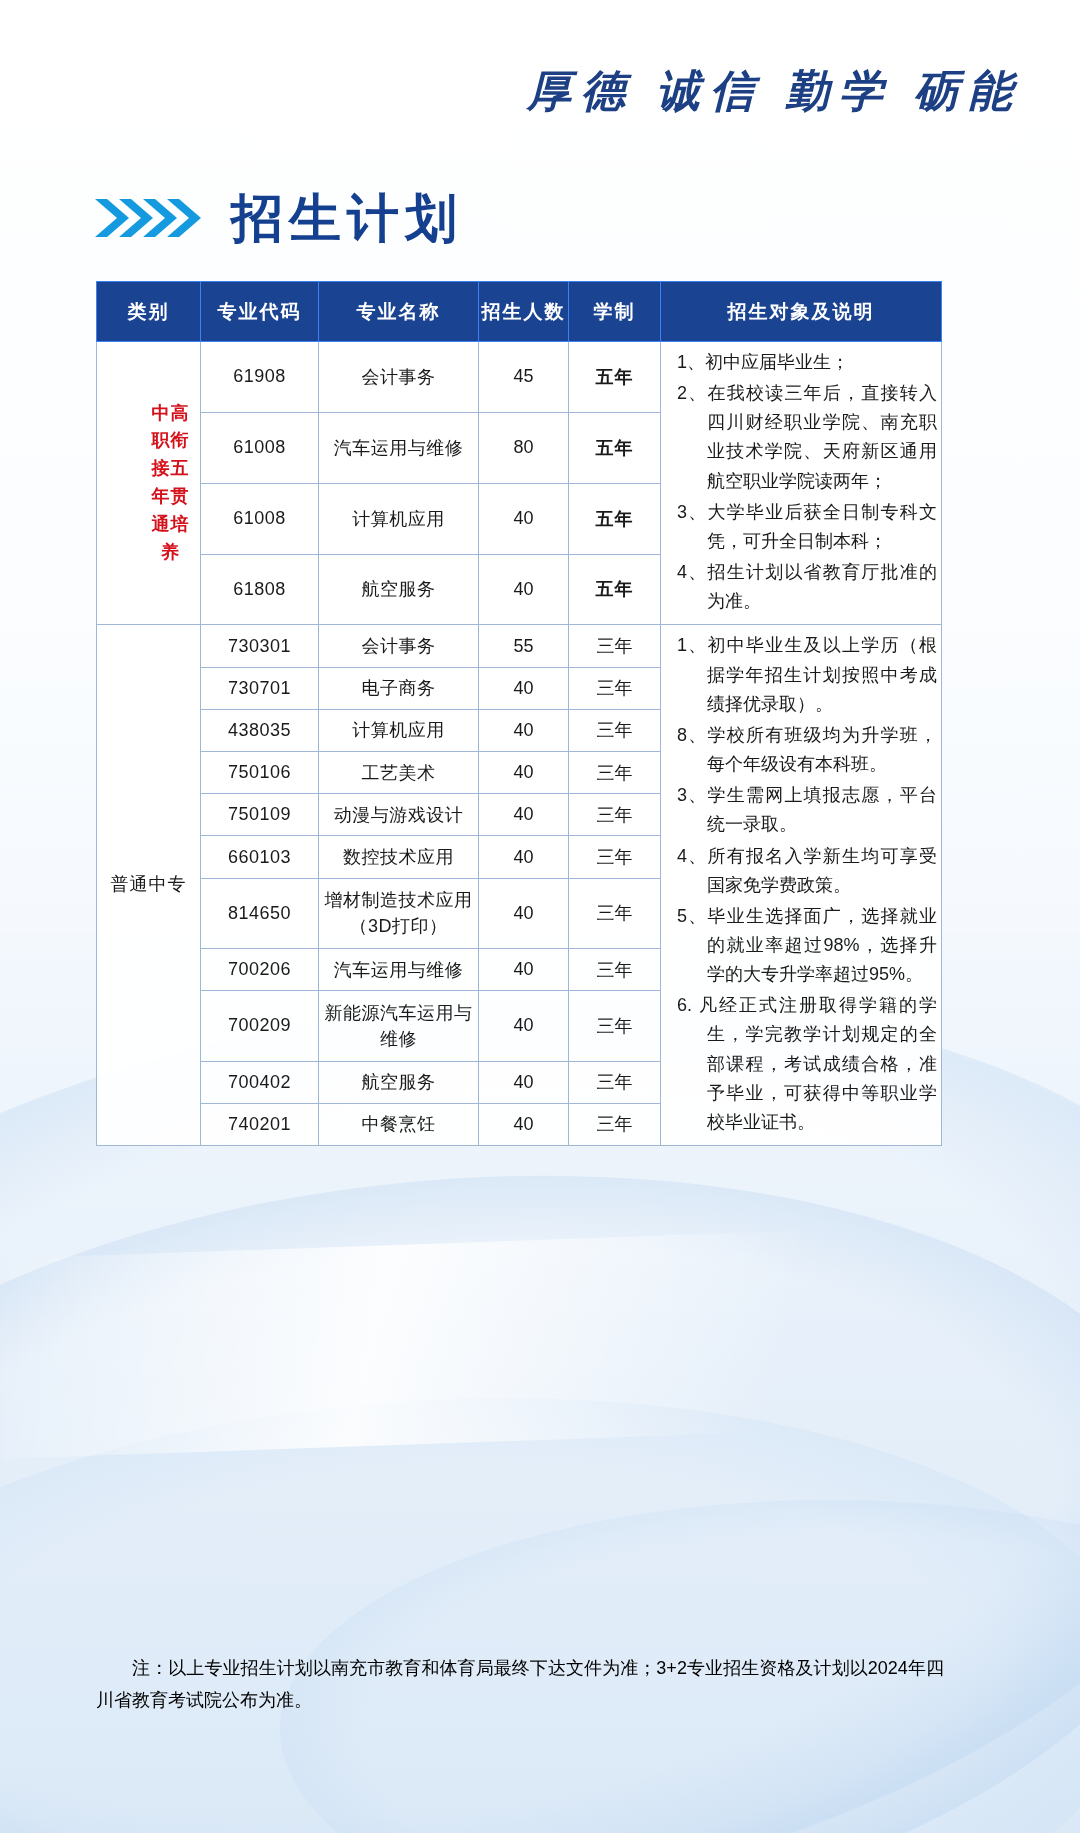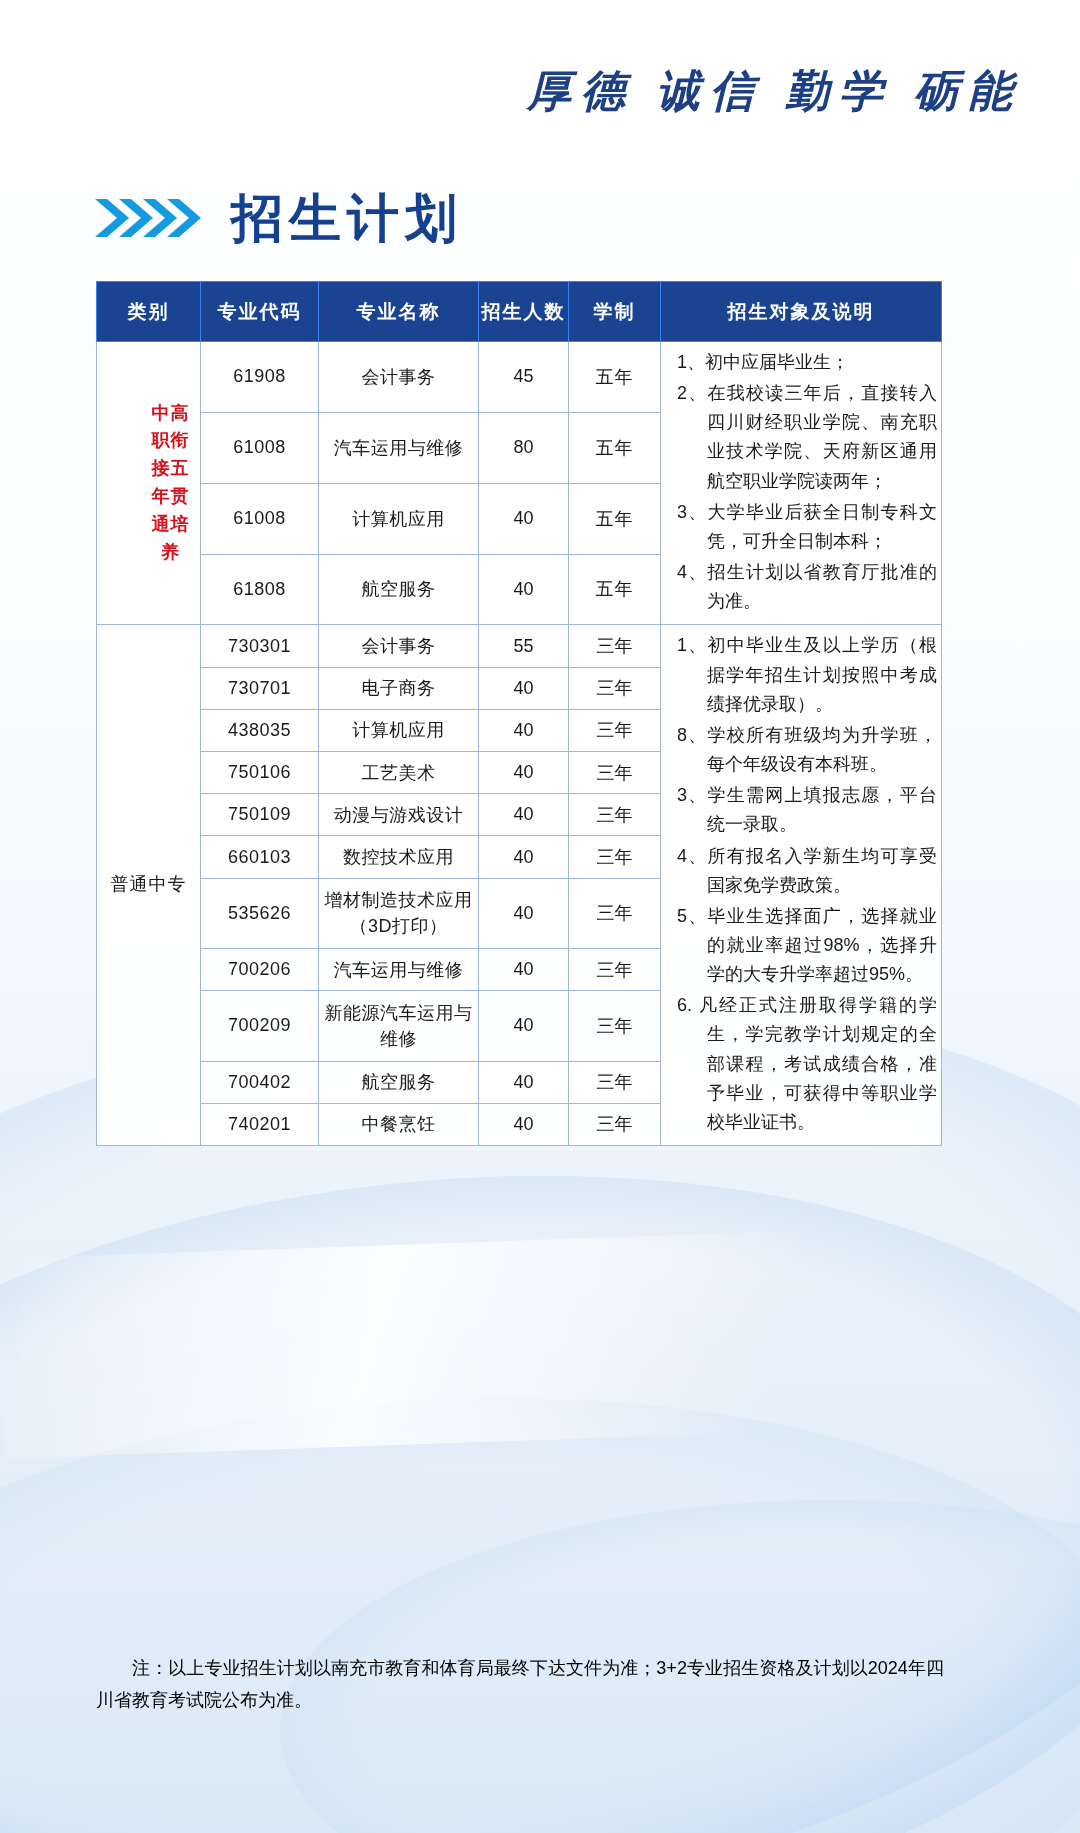--- a/index.html
+++ b/index.html
@@ -149,21 +149,21 @@
     line-height: 1.55;
     letter-spacing: 1px;
   }
   td.cat.red {
     color: #d4111b;
     font-weight: 700;
     padding-left: 48px;
   }
   td.years-red {
     color: #d4111b;
-    font-weight: 400;
+    font-weight: 700;
     letter-spacing: 1px;
   }
   td.name { letter-spacing: .5px; line-height: 1.45; }
   td.code { letter-spacing: .5px; }
 
   td.desc {
     text-align: left;
     vertical-align: top;
     padding: 14px 16px 14px 14px;
     font-size: 17px;
@@ -322,21 +322,21 @@
         <td>40</td>
         <td>三年</td>
       </tr>
       <tr>
         <td class="code">660103</td>
         <td class="name">数控技术应用</td>
         <td>40</td>
         <td>三年</td>
       </tr>
       <tr>
-        <td class="code">535626</td>
+        <td class="code">814650</td>
         <td class="name">增材制造技术应用（3D打印）</td>
         <td>40</td>
         <td>三年</td>
       </tr>
       <tr>
         <td class="code">700206</td>
         <td class="name">汽车运用与维修</td>
         <td>40</td>
         <td>三年</td>
       </tr>

